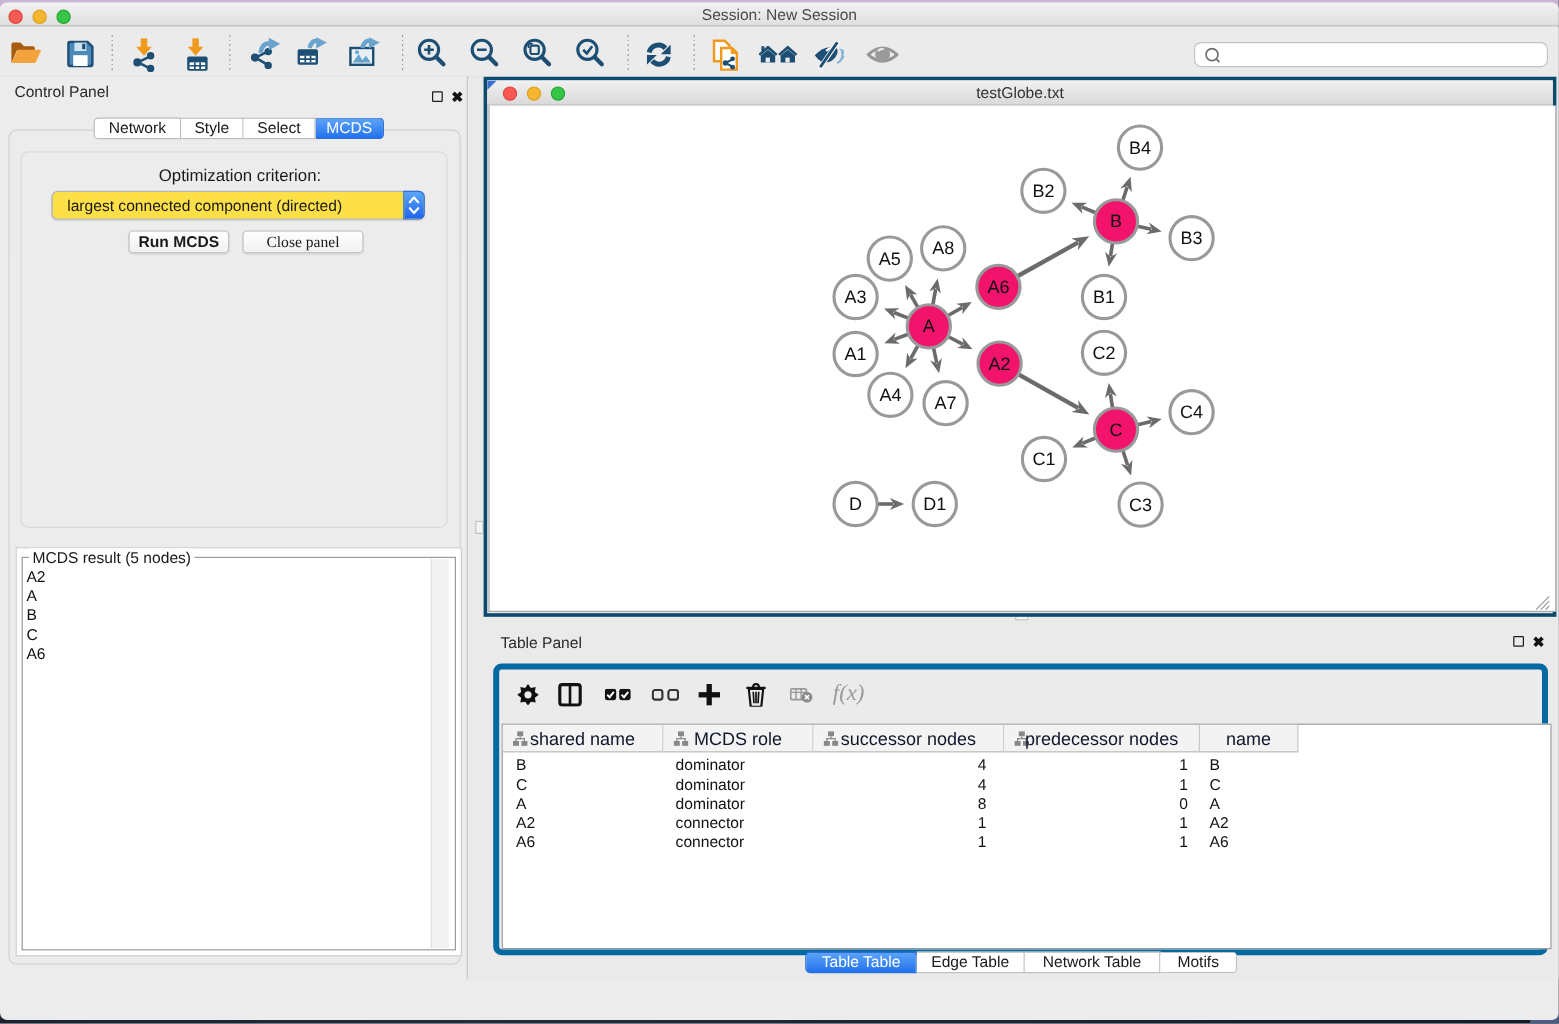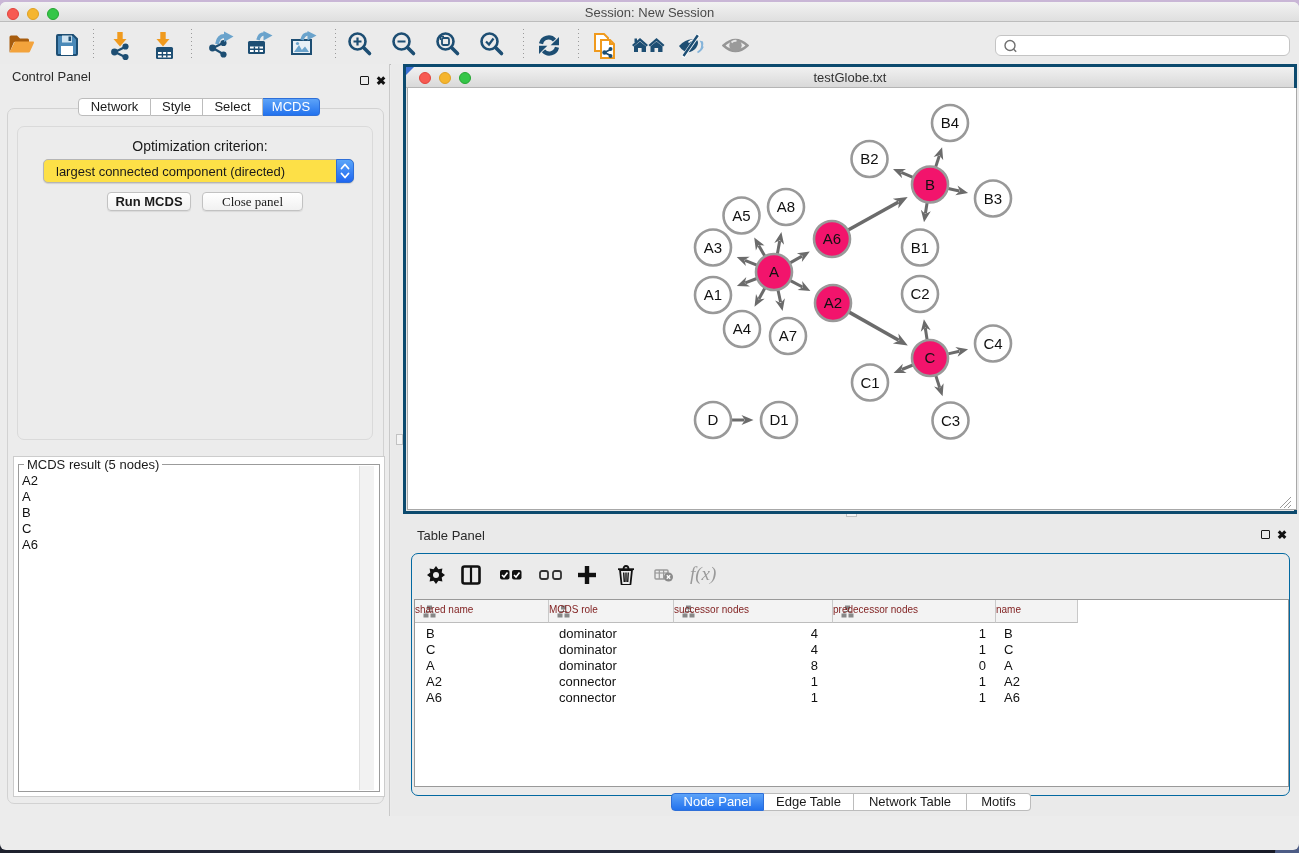--- a/index.html
+++ b/index.html
@@ -57,25 +57,25 @@
 
 #gwin { position:absolute; left:403px; top:62px; width:894px; height:450px; background:#e6e6e6;
   border:3px solid #0c4a6e; }
 #gwin-title { position:absolute; left:0; top:0; width:100%; height:21px; background:linear-gradient(#f1f1f1,#d9d9d9); border-bottom:1px solid #b5b5b5; }
 #gwin-title .title { position:absolute; left:0; right:0; top:3px; text-align:center; font-size:13px; color:#333; }
 #gcanvas { position:absolute; left:1px; top:21px; width:890px; height:422px; background:#fff; border:1px solid #a8a8a8; border-top:none; }
 #grip { position:absolute; right:2px; bottom:2px; width:13px; height:13px; }
 
 #tpanel { position:absolute; left:403px; top:515px; width:896px; height:299px; }
 #tp-title { position:absolute; left:14px; top:11px; font-size:13px; color:#2a2a2a; }
-#tp-box { position:absolute; left:8px; top:36px; width:879px; height:243px; background:#ebebeb; border:1px solid #0369a1; border-radius:7px;padding-left:40px; }
+#tp-box { position:absolute; left:8px; top:36px; width:879px; height:243px; background:#ebebeb; border:5px solid #0369a1; border-radius:7px;padding-left:40px; }
 #tp-toolbar { position:absolute; left:0; top:0; width:100%; height:44px; }
 #ttable { position:absolute; left:2px; top:45px; width:875px; height:188px; background:#fff; border:1px solid #999; }
 .th { position:absolute; top:0; height:23px; background:#f3f3f3; border-right:1px solid #c9c9c9; border-bottom:1px solid #bdbdbd; }
-.th .lbl { position:absolute; top:4px; width:100%; text-align:left; font-size:10px; color:#7f1d1d; }
+.th .lbl { position:absolute; top:4px; width:100%; text-align:center; font-size:15px; color:#0f172a; }
 .trow { position:absolute; font-size:13px; color:#111; }
 
 #btabs { position:absolute; left:268px; top:276px; height:19px; display:flex; }
 
 #statusbar { position:absolute; left:0; top:814px; width:1299px; height:34px; background:#ececec; border-top:1px solid #c9c9c9; }
 #listbtn { position:absolute; left:11px; top:8px; width:26px; height:23px; background:#fafafa; border:1px solid #bfbfbf; border-radius:3px; }
 #membtn { position:absolute; right:11px; top:6px; width:74px; height:24px; background:#fafafa; border:1px solid #b5b5b5; }
 #membtn .dot { position:absolute; left:13px; top:6px; width:12px; height:12px; border-radius:50%; background:#169f35; }
 #membtn .lbl { position:absolute; left:31px; top:5px; font-size:13px; color:#1a1a1a; }
 .divhandle { position:absolute; background:#f4f4f4; border:1px solid #c2c2c2; }
@@ -476,20 +476,20 @@
           <div class="trow" style="left:460px;top:74px;width:111px;text-align:right">1</div>
           <div class="trow" style="left:589px;top:74px">A2</div>
           <div class="trow" style="left:11px;top:90px">A6</div>
           <div class="trow" style="left:144px;top:90px">connector</div>
           <div class="trow" style="left:300px;top:90px;width:103px;text-align:right">1</div>
           <div class="trow" style="left:460px;top:90px;width:111px;text-align:right">1</div>
           <div class="trow" style="left:589px;top:90px">A6</div>
       </div>
     </div>
     <div id="btabs">
-      <div class="tab first sel" style="width:93px">Node Panel</div>
+      <div class="tab first sel" style="width:93px">Table Table</div>
       <div class="tab" style="width:90px">Edge Table</div>
       <div class="tab" style="width:113px">Network Table</div>
       <div class="tab last" style="width:64px">Motifs</div>
     </div>
   </div>
 
 </div>
 
 </body></html>

